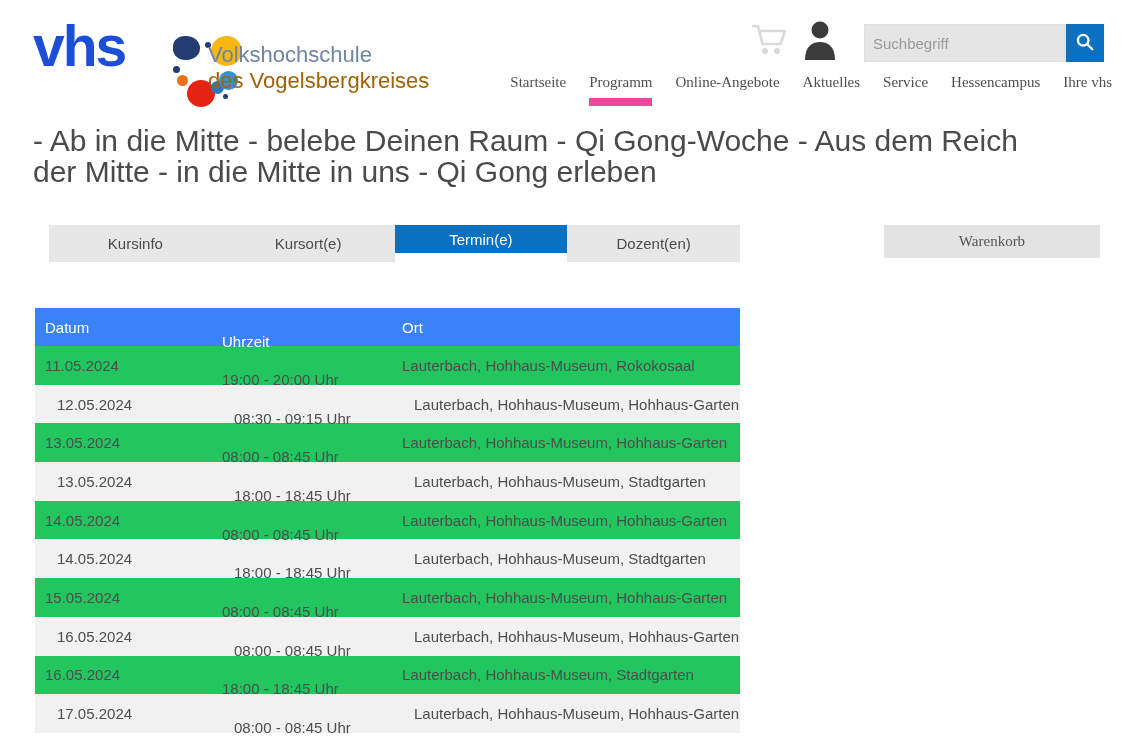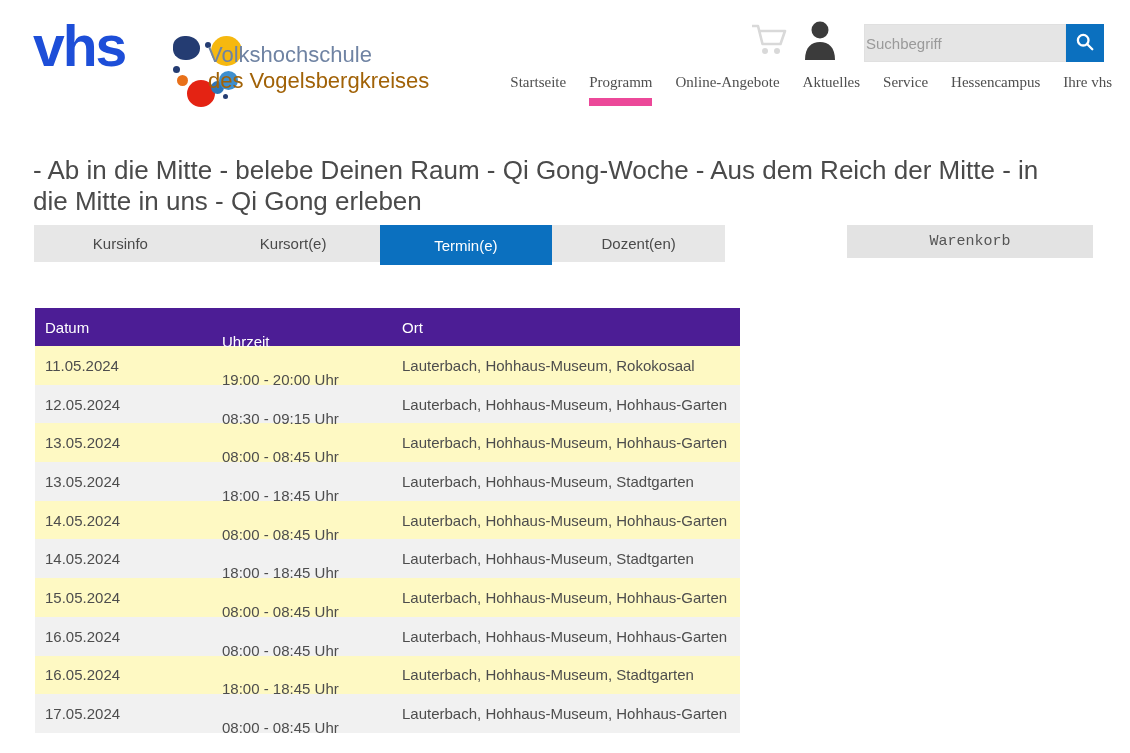--- a/index.html
+++ b/index.html
@@ -22,43 +22,43 @@
   .d-blue-light { left:58px; top:53px; width:19px; height:19px; background:#3e8fce; }
   .d-navy-s3    { left:62px; top:76px; width:5px;  height:5px;  background:#243c72; }
   .brand-text { position:absolute; left:175px; top:28px; line-height:26px; font-size:22px; white-space:nowrap; }
   .brand-line1 { color:#6f83a3; }
   .brand-line2 { color:#a16207; }
 
   
   .cart-icon { position:absolute; left:750px; top:22px; width:38px; height:36px; cursor:pointer; }
   .user-icon { position:absolute; left:803px; top:20px; width:34px; height:40px; cursor:pointer; }
   .search-box { position:absolute; left:864px; top:24px; width:240px; height:38px; }
-  .search-input { position:absolute; left:0; top:0; width:202px; height:38px; background:#e5e5e5; border:1px solid #e0e0e0; padding:0 1px; font-size:15px; color:#555; font-family:"Liberation Sans", sans-serif; outline:none; }
+  .search-input { position:absolute; left:0; top:0; width:202px; height:38px; background:#e5e5e5; border:1px solid #e0e0e0; padding:0 8px; font-size:15px; color:#555; font-family:"Liberation Sans", sans-serif; outline:none; }
   .search-input::placeholder { color:#9a9a9a; }
   .search-btn { position:absolute; left:202px; top:0; width:38px; height:38px; background:#0b70bf; border:none; cursor:pointer; display:flex; align-items:center; justify-content:center; }
 
   
   .main-nav { position:absolute; top:74px; right:18px; display:flex; gap:23px; align-items:flex-start;font-family:Liberation Serif, serif; }
   .nav-item { font-size:15px; color:#4f4f4f; cursor:pointer; padding-bottom:7px; white-space:nowrap; }
   .nav-item.active { border-bottom:8px solid #ec4899; }
 
   
-  .page-title { position:absolute; left:33px; top:125px; width:1020px; font-size:26px; font-weight:400; color:#4a4a4a; line-height:31px;margin-top:30px; }
+  .page-title { position:absolute; left:33px; top:125px; width:1020px; font-size:30px; font-weight:400; color:#4a4a4a; line-height:31px; }
 
   
-  .course-tabs { position:absolute; left:18px; top:225px; width:707px; display:flex; align-items:flex-start;padding-left:16px; }
+  .course-tabs { position:absolute; left:33px; top:225px; width:707px; display:flex; align-items:flex-start;padding-left:16px; }
   .tab { flex:1; height:37px; background:#e7e7e7; color:#4a4a4a; font-size:15px; display:flex; align-items:center; justify-content:center; cursor:pointer; }
-  .tab.active { background:#0b70bf; color:#ffffff; height:40px; }
-  .cart-panel-btn { position:absolute; left:847px; top:225px; width:246px; height:33px; background:#e3e3e3; border:none; font-size:15px; color:#555; font-family:Liberation Mono, monospace; cursor:pointer; }
+  .tab.active { background:#0b70bf; color:#ffffff; height:28px; }
+  .cart-panel-btn { position:absolute; left:884px; top:225px; width:216px; height:33px; background:#e3e3e3; border:none; font-size:15px; color:#555; font-family:Liberation Serif, serif; cursor:pointer; }
 
   
   .schedule { position:absolute; left:35px; top:308px; width:705px; }
-  .thead { display:flex; height:38px; background:#4c1d95; color:#ffffff; font-size:15px; align-items:center; }
-  .trow { display:flex; height:38.7px; align-items:center; font-size:15px; color:#4d4d4d; background:#fef9c3; }
-  .trow.alt { background:#f1f1f1; }
+  .thead { display:flex; height:38px; background:#3b82f6; color:#ffffff; font-size:15px; align-items:center; }
+  .trow { display:flex; height:38.7px; align-items:center; font-size:15px; color:#4d4d4d; background:#22c55e; }
+  .trow.alt { background:#f1f1f1;padding-left:12px; }
   .cell { padding-left:10px; white-space:nowrap; overflow:hidden; }
   .c1 { width:177px; }
   .c2 { width:180px;margin-top:28px; }
   .c3 { flex:1; }
 </style>
 </head>
 <body>
 
 <div class="page">
 

